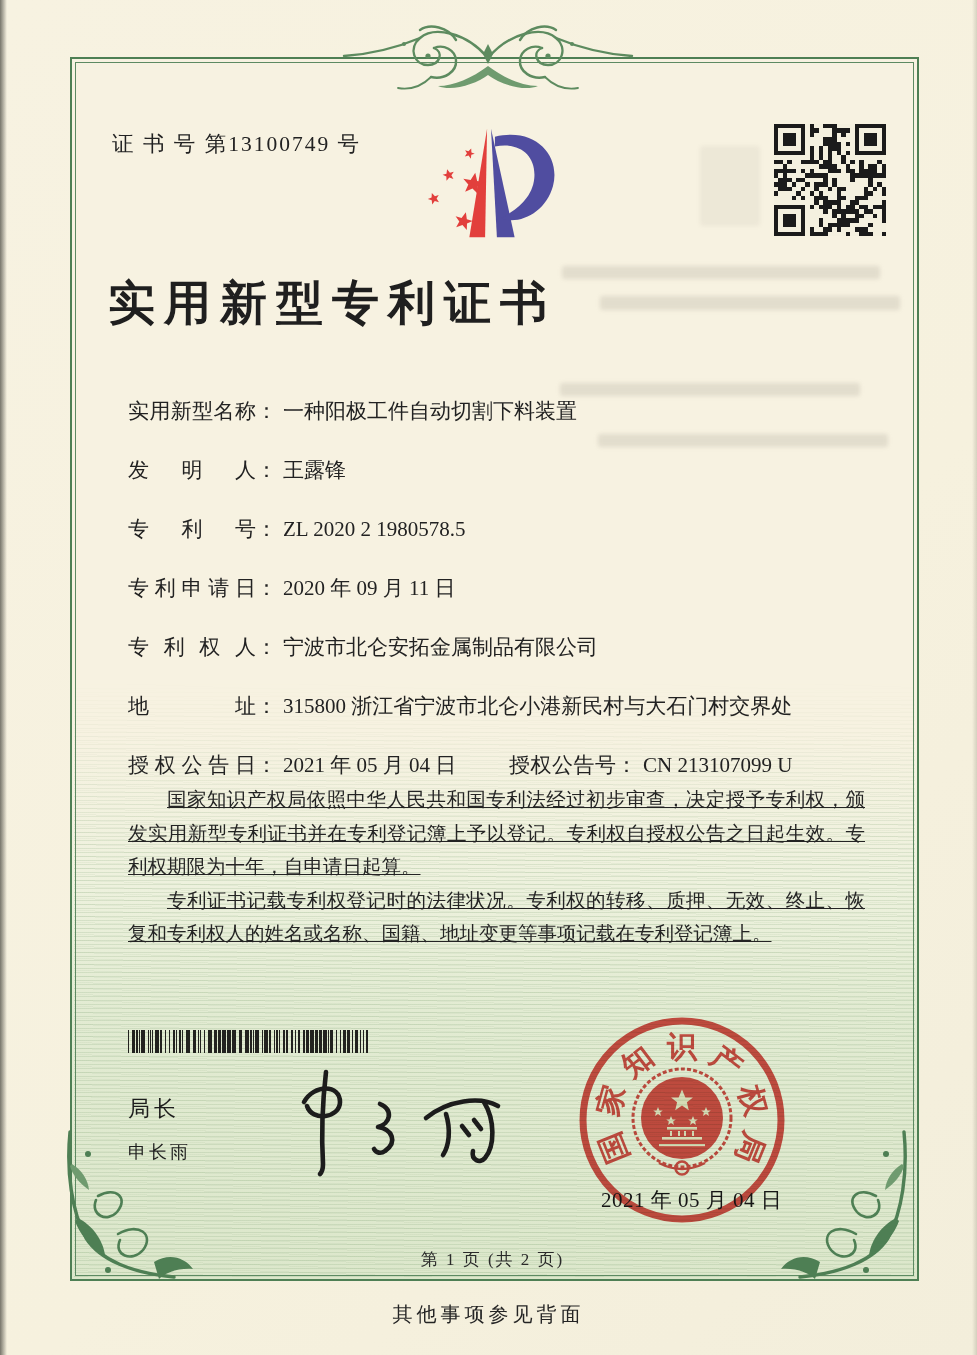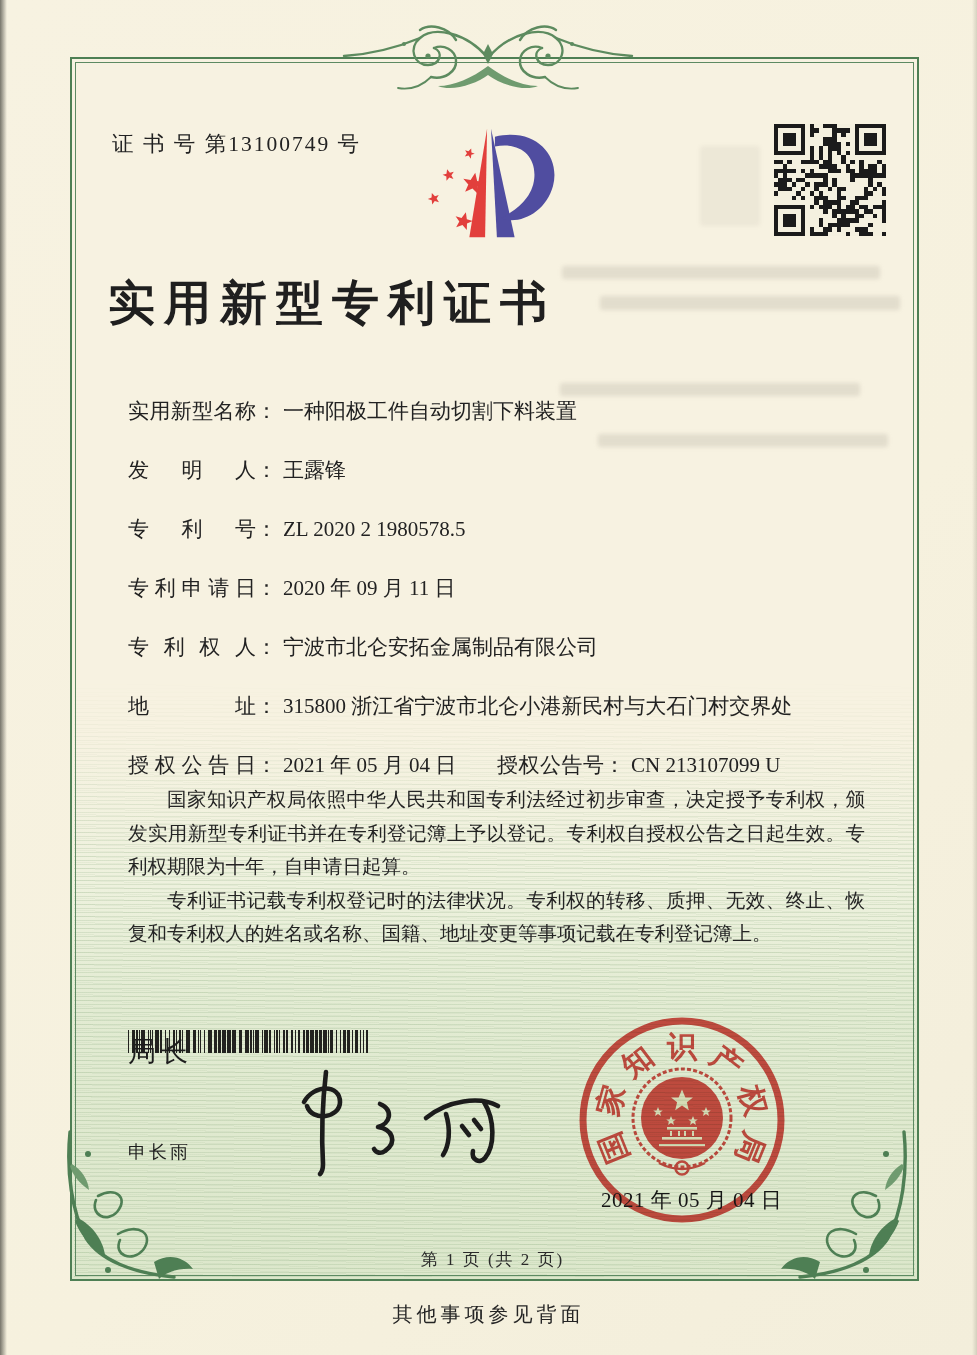--- a/index.html
+++ b/index.html
@@ -36,24 +36,24 @@
 
   
   .cert-no{left:112px;top:129px;font-size:21.5px;letter-spacing:2px;}
   .title{left:108px;top:272px;width:785px;text-align:left;font-size:47px;font-weight:bold;
          letter-spacing:9px;color:#1f1f1f;}
   .field-row{left:128px;width:780px;font-size:21px;line-height:30px;white-space:nowrap;}
   .f-label{display:inline-block;width:128px;text-align:justify;text-align-last:justify;}
   .f-colon{display:inline-block;}
   .f-value{margin-left:6px;}
   .grant-no{position:absolute;left:369px;top:0;white-space:nowrap;}
-  .grant-no .f-label{width:107px;}
+  .grant-no .f-label{width:107px;margin-left:12px;}
   .paras{left:128px;top:783px;width:737px;}
-  .paras p{margin:0;font-size:19.5px;line-height:33.5px;text-align:justify;text-indent:2em;color:#242424;}
-  .officer-title{left:128px;top:1033px;font-size:28px;letter-spacing:4px;color:#1d1d1d;
+  .paras p{margin:0;font-size:19.5px;line-height:33.5px;text-align:justify;text-indent:2em;color:#242424;text-decoration:underline;}
+  .officer-title{left:128px;top:1094px;font-size:22px;letter-spacing:4px;color:#1d1d1d;
     font-family:Liberation Serif, serif;}
   .officer-name{left:128px;top:1140px;font-size:18px;letter-spacing:3px;color:#1d1d1d;
     font-family:"Liberation Sans","DejaVu Sans",sans-serif;}
   .seal-date{left:601px;top:1186px;font-size:21px;letter-spacing:.5px;color:#161616;z-index:6;}
   .page-info{left:70px;top:1248px;width:845px;text-align:center;font-size:17px;letter-spacing:2px;color:#2a2a2a;}
   .back-note{left:0;top:1301px;width:977px;text-align:center;font-size:20px;letter-spacing:4px;color:#242424;}
 
   .seal-svg{left:575px;top:1013px;z-index:5;mix-blend-mode:multiply;}
   .sig-svg{left:280px;top:1056px;z-index:4;}
 </style>

